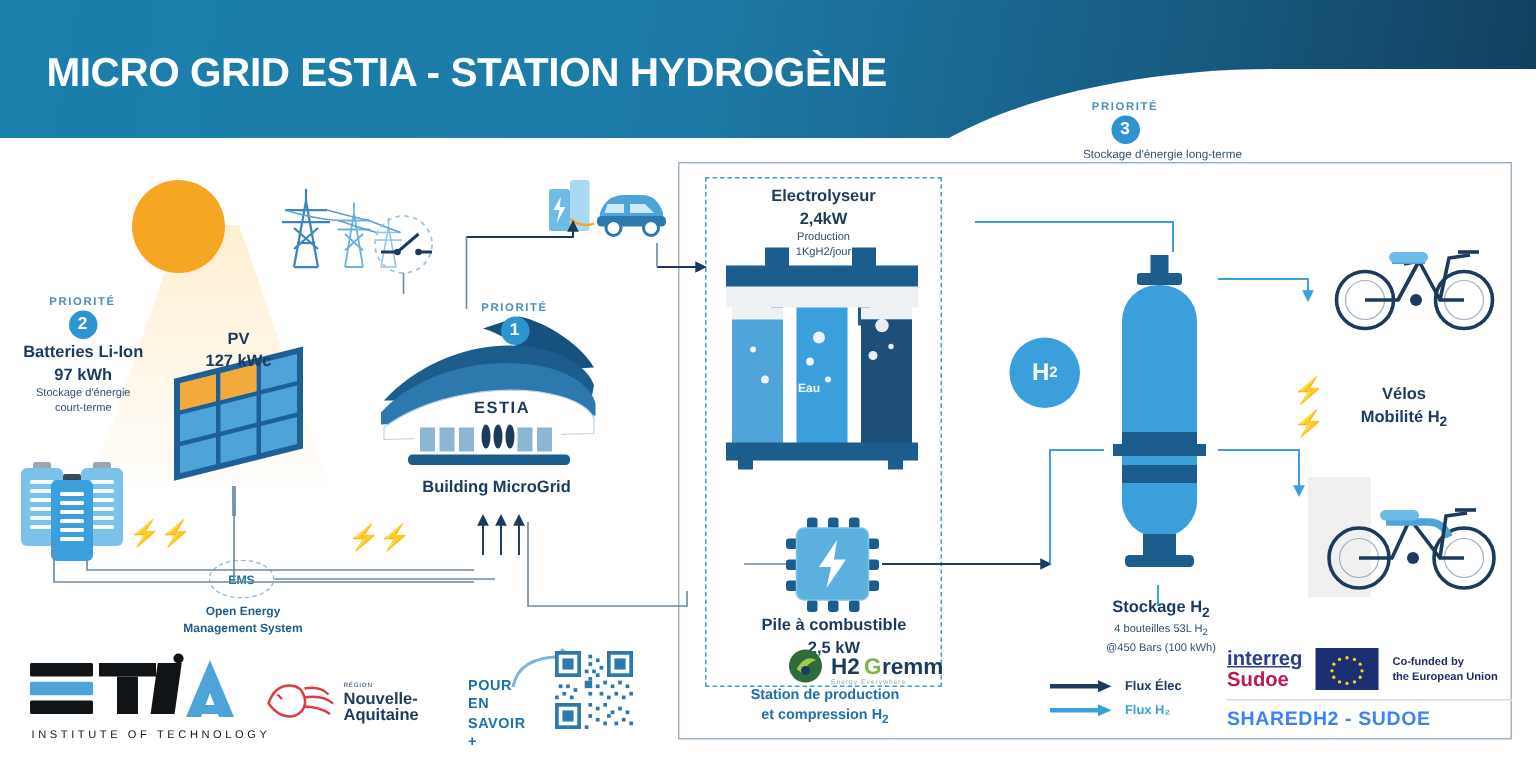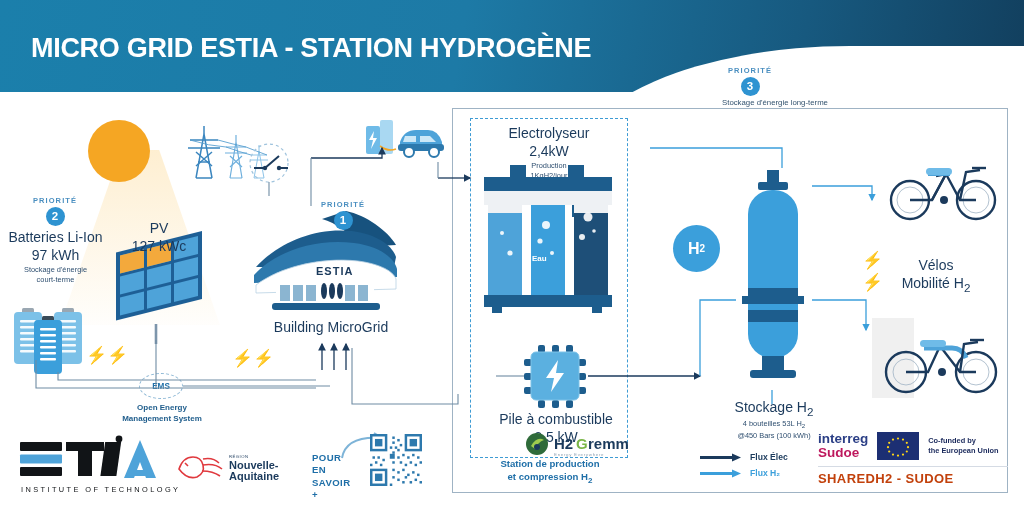--- a/index.html
+++ b/index.html
@@ -30,21 +30,21 @@
   .prio { position:absolute; text-align:center; width:90px; }
   .prio .lbl { font-size:7.5px; letter-spacing:1.1px; color:#4a8fc0; font-weight:bold; }
   .prio .num {
     width:19px; height:19px; border-radius:50%; background:#2e93d1;
     color:#fff; font-size:11.5px; font-weight:bold; line-height:19px;
     margin:2px auto 0; display:block;
   }
 
   
   .tb { position:absolute; text-align:center; color:#1b3a5c; line-height:1.32; }
-  .tb .b { font-weight:normal; font-size:14px; }
+  .tb .b { font-weight:bold; font-size:11px; }
   .tb .n { font-size:7.4px; color:#2f4f70; }
   .tb .bl { font-weight:bold; font-size:8px; color:#1f5d8c; }
 
   
   .station-h2 { position:absolute; left:660px; top:96px; width:230px; text-align:center; }
   .station-h2 .t {
     font-size:16.5px; font-weight:bold; color:#1b3a5c; position:relative; display:inline-block;
     padding:0 14px;
   }
   .station-h2 .t:before, .station-h2 .t:after {
@@ -648,21 +648,21 @@
           <rect x="20" y="19" width="1" height="1"></rect>
         <rect x="8" y="20" width="1" height="1"></rect>
           <rect x="14" y="17" width="1" height="1"></rect>
       </g>
     </svg>
   </div>
 
   <div class="interreg">
     <div style="display:flex; align-items:center; gap:9px;">
       <div>
-        <div style="font-size:13.5px; font-weight:bold; color:#2b3f86; line-height:1.05;">interreg</div>
+        <div style="font-size:13.5px; font-weight:bold; color:#2b3f86; line-height:1.05;text-decoration:underline;">interreg</div>
         <div style="font-size:13.5px; font-weight:bold; color:#be185d; line-height:1.05;">Sudoe</div>
       </div>
       <div style="width:42px; height:28px; background:#1c2f73; position:relative;">
         <svg width="42" height="28" viewBox="0 0 42 28">
           <g fill="#ffd617">
             <circle cx="21" cy="6.5" r="1.1"></circle>
               <circle cx="26" cy="7.6" r="1.1"></circle>
               <circle cx="29.8" cy="10.8" r="1.1"></circle>
             <circle cx="31" cy="15.2" r="1.1"></circle>
               <circle cx="29.8" cy="19.5" r="1.1"></circle>
@@ -675,16 +675,16 @@
               <circle cx="16" cy="7.6" r="1.1"></circle>
           </g>
         </svg>
       </div>
       <div style="font-size:7.4px; color:#1b2a5c; font-weight:bold; line-height:1.4;">
         <div>Co-funded by</div>
         <div>the European Union</div>
       </div>
     </div>
     <div style="width:190px; height:1px; background:#d5dbe4; margin:6px 0 4px;"></div>
-    <div style="font-size:13px; font-weight:bold; color:#c2410c; letter-spacing:0.4px;">SHAREDH2 - SUDOE</div>
+    <div style="font-size:13px; font-weight:bold; color:#3b82f6; letter-spacing:0.4px;">SHAREDH2 - SUDOE</div>
   </div>
 
 </div>
 
 </body></html>

